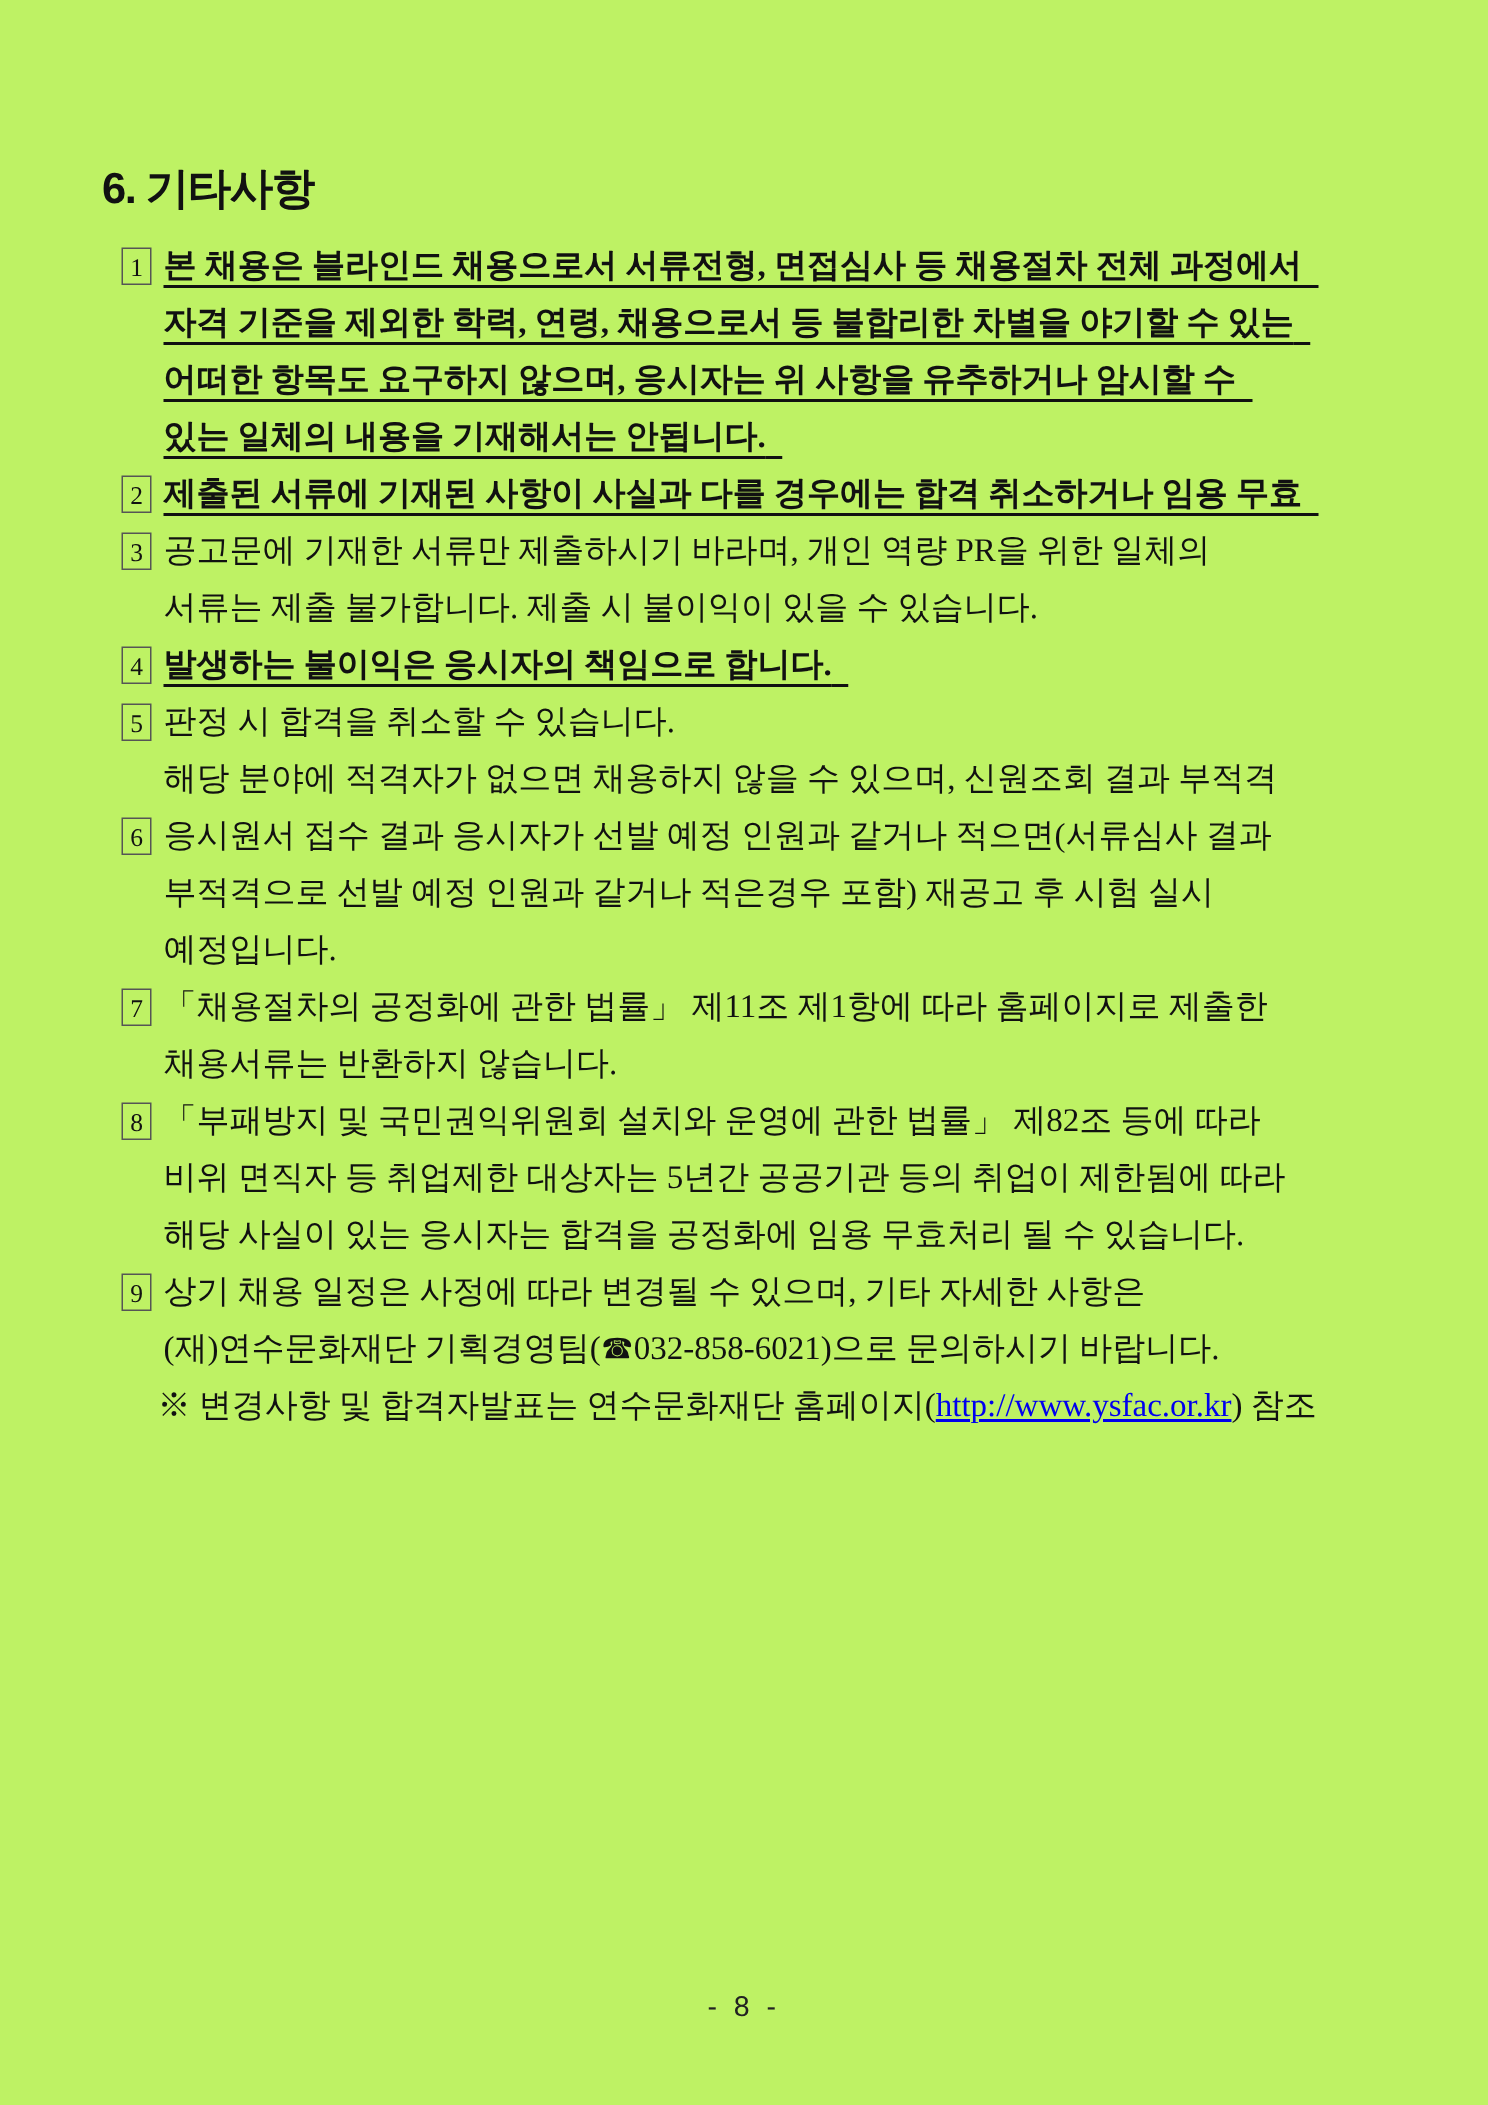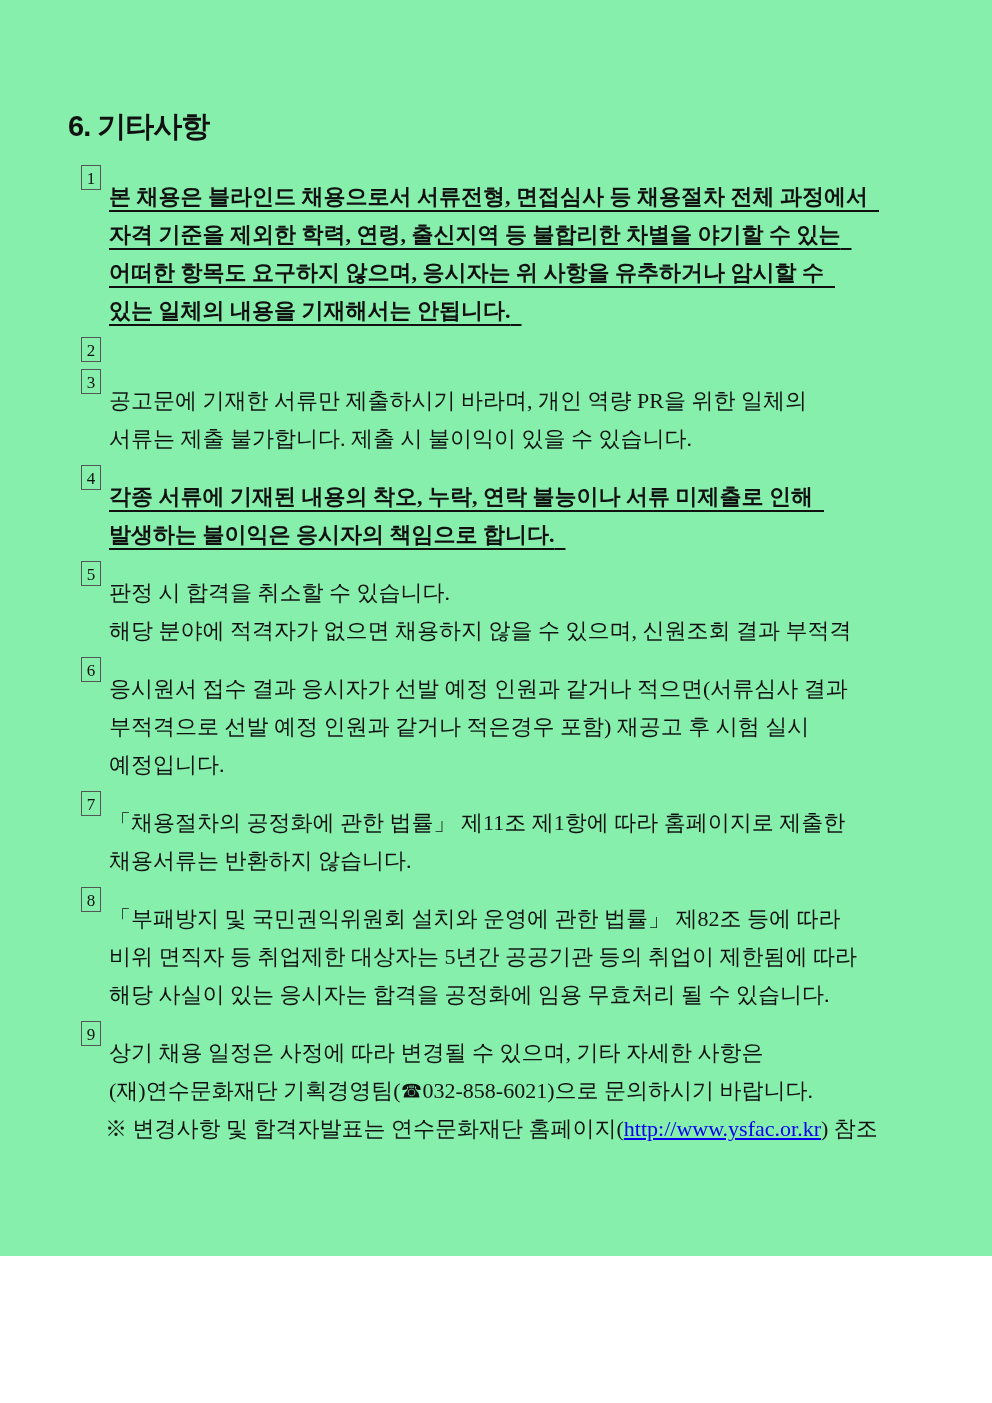--- a/index.html
+++ b/index.html
@@ -3,22 +3,22 @@
 <meta charset="utf-8">
 <style>
   html, body {
     margin: 0;
     padding: 0;
     background: #ffffff;
   }
   .page {
     position: relative;
     width: 992px;
-    height: 1256px;
-    background: #86efac;
+    height: 1403px;
+    background: #bef264;
     color: #111111;
     font-family: "Liberation Serif", "DejaVu Serif", serif;
     overflow: hidden;
   }
   .content {
     padding: 106px 56px 0 68px;
   }
   .section-title {
     font-family: "Liberation Sans", "DejaVu Sans", sans-serif;
     font-size: 29px;
@@ -42,21 +42,21 @@
     width: 20px;
     height: 25px;
     border: 1px solid #555555;
     text-align: center;
     font-size: 17px;
     line-height: 25px;
     margin-top: 7px;
     margin-right: 8px;
     box-sizing: border-box;
   }
-  .item-lines { flex: 1 1 auto; margin-top: 20px; }
+  .item-lines { flex: 1 1 auto; }
   .line { white-space: nowrap; }
   .item.emph .line {
     font-weight: bold;
     text-decoration: underline;
     text-decoration-thickness: 2px;
     text-underline-offset: 6px;
   }
   .item.emph .line::after {
     content: "\00a0\00a0";
   }
@@ -90,44 +90,44 @@
   <div class="content">
 
     <h1 class="section-title">6. 기타사항</h1>
 
     <div class="items">
 
       <div class="item emph">
         <span class="numbox">1</span>
         <div class="item-lines">
           <div class="line">본 채용은 블라인드 채용으로서 서류전형, 면접심사 등 채용절차 전체 과정에서</div>
-          <div class="line">자격 기준을 제외한 학력, 연령, 출신지역 등 불합리한 차별을 야기할 수 있는</div>
+          <div class="line">자격 기준을 제외한 학력, 연령, 채용으로서 등 불합리한 차별을 야기할 수 있는</div>
           <div class="line">어떠한 항목도 요구하지 않으며, 응시자는 위 사항을 유추하거나 암시할 수</div>
           <div class="line">있는 일체의 내용을 기재해서는 안됩니다.</div>
         </div>
       </div>
 
       <div class="item emph">
         <span class="numbox">2</span>
         <div class="item-lines">
+          <div class="line">제출된 서류에 기재된 사항이 사실과 다를 경우에는 합격 취소하거나 임용 무효</div>
         </div>
       </div>
 
       <div class="item">
         <span class="numbox">3</span>
         <div class="item-lines">
           <div class="line">공고문에 기재한 서류만 제출하시기 바라며, 개인 역량 PR을 위한 일체의</div>
           <div class="line">서류는 제출 불가합니다. 제출 시 불이익이 있을 수 있습니다.</div>
         </div>
       </div>
 
       <div class="item emph">
         <span class="numbox">4</span>
         <div class="item-lines">
-          <div class="line">각종 서류에 기재된 내용의 착오, 누락, 연락 불능이나 서류 미제출로 인해</div>
           <div class="line">발생하는 불이익은 응시자의 책임으로 합니다.</div>
         </div>
       </div>
 
       <div class="item">
         <span class="numbox">5</span>
         <div class="item-lines">
           <div class="line">판정 시 합격을 취소할 수 있습니다.</div>
           <div class="line">해당 분야에 적격자가 없으면 채용하지 않을 수 있으며, 신원조회 결과 부적격</div>
         </div>

